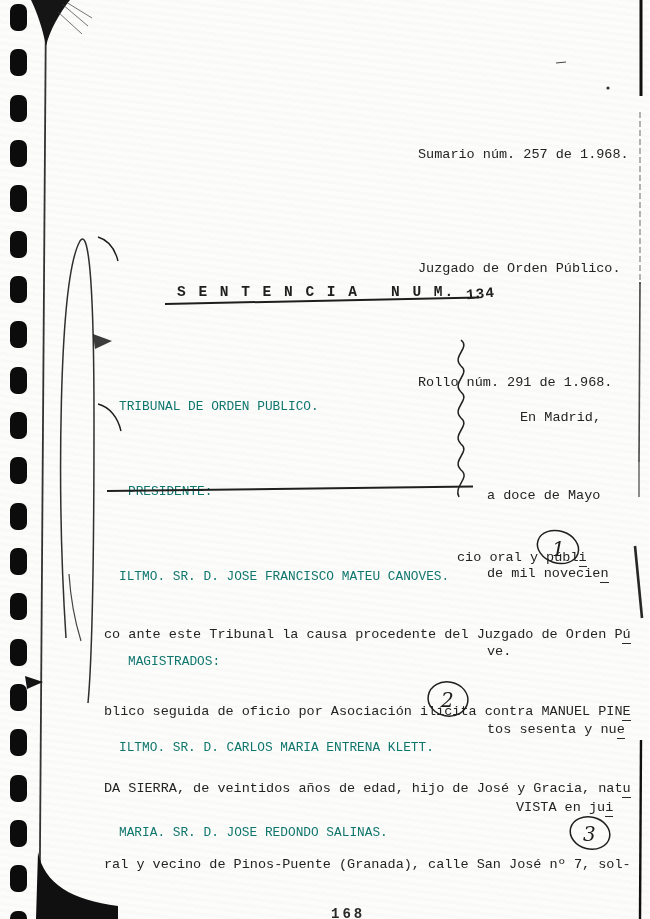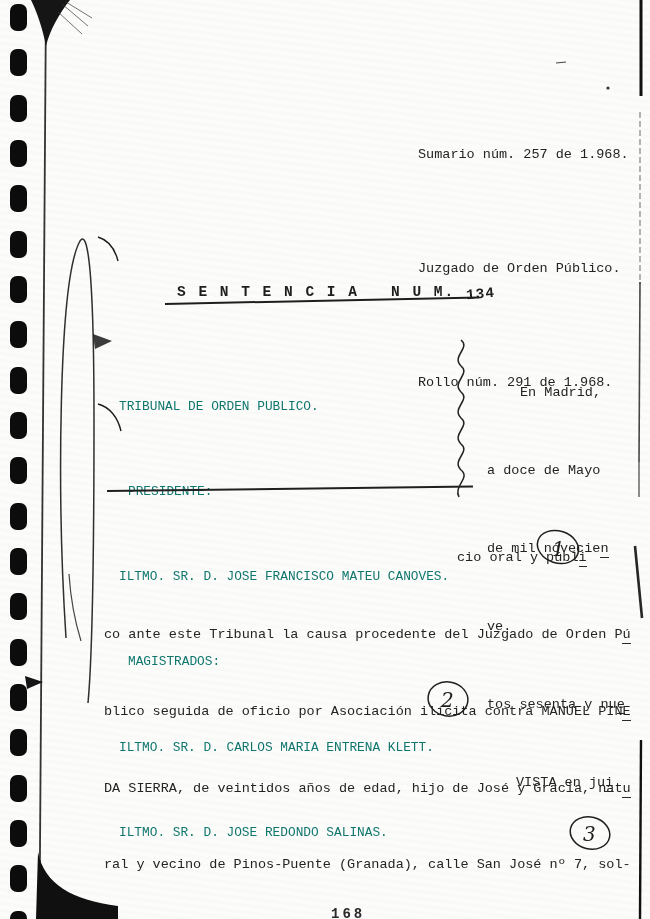--- a/index.html
+++ b/index.html
@@ -21,21 +21,21 @@
   .title { position:absolute; left:177px; top:284px; font-size:14.5px;
     font-weight:bold; letter-spacing:2px; white-space:pre; color:#1e1e1e; }
   .title .num { display:inline-block; transform:translateY(2px) rotate(-5deg); letter-spacing:1px; }
   .title-underline { position:absolute; left:165px; top:303px; width:314px; height:2px;
     background:#1e1e1e; transform:rotate(-1.2deg); transform-origin:left center; }
   .tribunal { position:absolute; left:119px; top:336px; font-size:12.8px;
     line-height:28.4px; white-space:pre; color:#0f766e; }
   .trib-indent { padding-left:9px; }
   .trib-rule { position:absolute; left:107px; top:490px; width:366px; height:2px;
     background:#202020; transform:rotate(-0.7deg); transform-origin:left center; }
-  .datecol { position:absolute; left:487px; top:328px; font-size:13.5px;
+  .datecol { position:absolute; left:487px; top:353px; font-size:13.5px;
     line-height:26px; white-space:pre; }
   .dc-ind1 { padding-left:33px; }
   .dc-ind2 { padding-left:29px; }
   .body { position:absolute; left:104px; top:494px; font-size:13.5px;
     line-height:25.6px; white-space:pre; }
   .body .ind { padding-left:353px; }
   .u { border-bottom:1.6px solid #2b2b2b; padding-bottom:1px; }
   .pagenum { position:absolute; left:331px; top:906px; font-size:14px;
     letter-spacing:3px; font-weight:bold; color:#2a2a2a; }
   svg.artifacts { position:absolute; left:0; top:0; pointer-events:none; }
@@ -76,21 +76,21 @@
 
   <div class="title"><span>S E N T E N C I A   N U M.</span> <span class="num">134</span></div>
   <div class="title-underline"></div>
 
   <div class="tribunal">
     <div>TRIBUNAL DE ORDEN PUBLICO.</div>
     <div class="trib-indent">PRESIDENTE:</div>
     <div>ILTMO. SR. D. JOSE FRANCISCO MATEU CANOVES.</div>
     <div class="trib-indent">MAGISTRADOS:</div>
     <div>ILTMO. SR. D. CARLOS MARIA ENTRENA KLETT.</div>
-    <div>ILTMO. SR. D. JOSE REDONDO SALINAS.</div>
+    <div>MARIA. SR. D. JOSE REDONDO SALINAS.</div>
   </div>
   <div class="trib-rule"></div>
 
   <div class="datecol">
     <div class="dc-ind1"><span>En Madrid,</span></div>
     <div><span>a doce de Mayo</span></div>
     <div><span>de mil novecie</span><span class="u">n</span></div>
     <div><span>ve.</span></div>
     <div><span>tos sesenta y nu</span><span class="u">e</span></div>
     <div class="dc-ind2"><span>VISTA en ju</span><span class="u">i</span></div>

